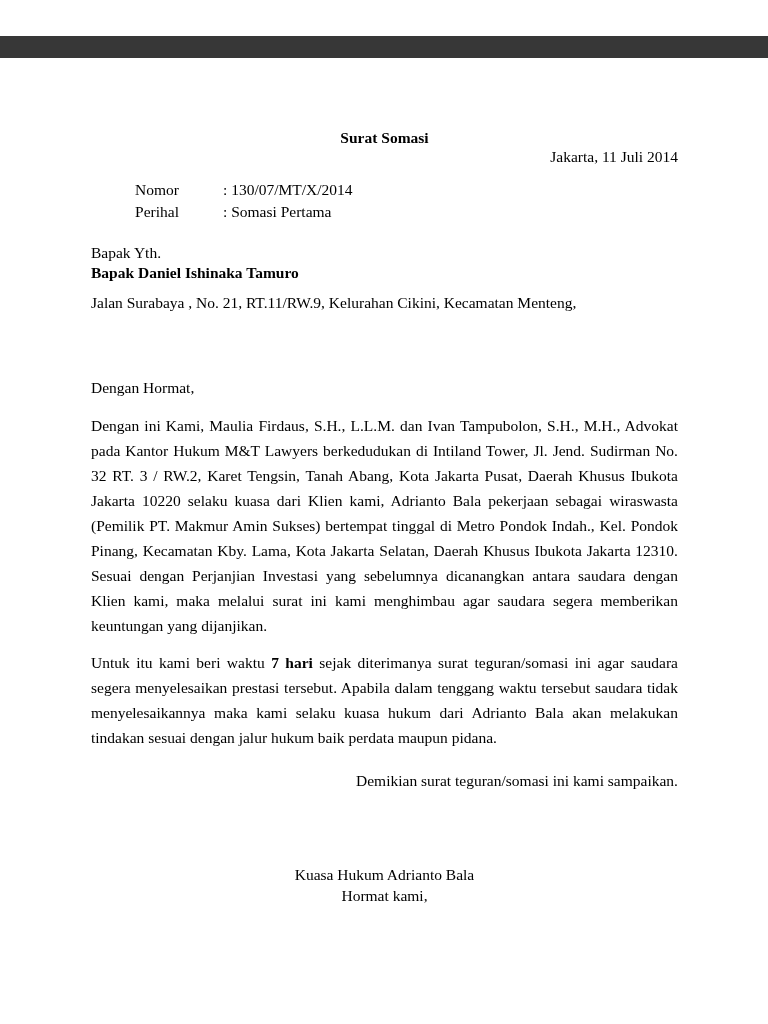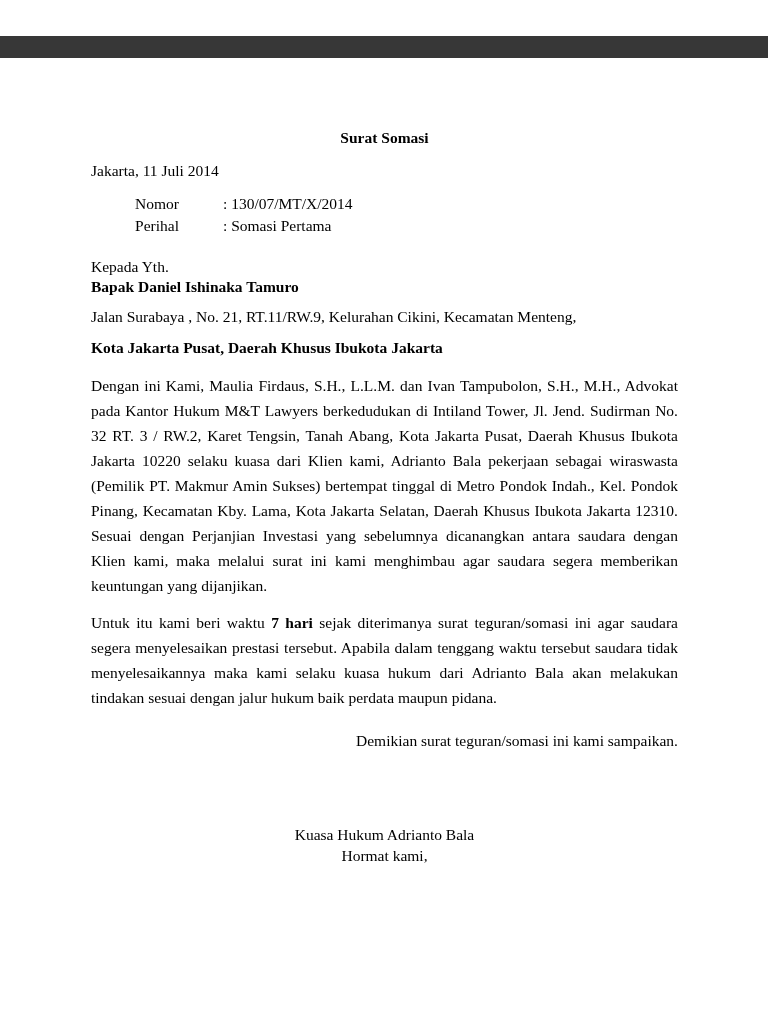--- a/index.html
+++ b/index.html
@@ -24,21 +24,21 @@
   .content {
     position: absolute;
     left: 91px; top: 128px; width: 587px;
     font-size: 15.5px; line-height: 19px;
   }
   .title {
     text-align: center;
     font-weight: bold;
     font-size: 15.5px;
   }
-  .dateline { text-align: left; margin-top: 14px; }
+  .dateline { text-align: right; }
   .meta { margin-top: 14px; text-align: center; }
   .meta-row { display: flex; margin-bottom: 3px; }
   .meta-label { width: 132px; }
   .salutation { margin-top: 22px; }
   .recipient-name { margin-top: 1px; font-weight: bold; }
   .recipient-addr1 { margin-top: 11px; font-weight: normal; }
   .recipient-addr2 { margin-top: 12px; font-weight: bold; }
   .opening { margin-top: 66px; }
   .para {
     margin-top: 16px;
@@ -71,28 +71,28 @@
       <div class="meta-row">
         <span class="meta-label">Nomor</span>
         <span class="meta-value">: 130/07/MT/X/2014</span>
       </div>
       <div class="meta-row">
         <span class="meta-label">Perihal</span>
         <span class="meta-value">: Somasi Pertama</span>
       </div>
     </div>
 
-    <div class="salutation">Kepada Yth.</div>
+    <div class="salutation">Bapak Yth.</div>
 
     <div class="recipient-name">Bapak Daniel Ishinaka Tamuro</div>
 
     <div class="recipient-addr1">Jalan Surabaya , No. 21,  RT.11/RW.9, Kelurahan Cikini, Kecamatan  Menteng,</div>
 
-    <div class="recipient-addr2">Kota Jakarta Pusat, Daerah Khusus Ibukota Jakarta</div>
 
+    <div class="opening">Dengan Hormat,</div>
 
     <div class="para first">Dengan ini Kami, Maulia Firdaus, S.H., L.L.M. dan Ivan Tampubolon, S.H., M.H., Advokat pada Kantor Hukum M&amp;T Lawyers berkedudukan di Intiland Tower, Jl. Jend. Sudirman No. 32 RT. 3 / RW.2, Karet Tengsin, Tanah Abang, Kota Jakarta Pusat, Daerah Khusus Ibukota Jakarta 10220 selaku kuasa dari Klien kami, Adrianto Bala pekerjaan sebagai wiraswasta (Pemilik PT. Makmur Amin Sukses) bertempat tinggal di Metro Pondok Indah., Kel. Pondok Pinang, Kecamatan Kby. Lama, Kota Jakarta Selatan, Daerah Khusus Ibukota Jakarta 12310. Sesuai dengan Perjanjian Investasi yang sebelumnya dicanangkan antara saudara dengan Klien kami, maka melalui surat ini kami menghimbau agar saudara segera memberikan keuntungan yang dijanjikan.</div>
 
     <div class="para second"><span>Untuk itu kami beri waktu </span><span class="bold-inline">7 hari</span><span> sejak diterimanya surat teguran/somasi ini agar saudara segera menyelesaikan prestasi tersebut. Apabila dalam tenggang waktu tersebut saudara tidak menyelesaikannya maka kami selaku kuasa hukum dari Adrianto Bala akan melakukan tindakan sesuai dengan jalur hukum baik perdata maupun pidana.</span></div>
 
     <div class="para third">Demikian surat teguran/somasi ini kami sampaikan.</div>
 
     <div class="closing">
       <div>Kuasa Hukum Adrianto Bala</div>
       <div>Hormat kami,</div>

